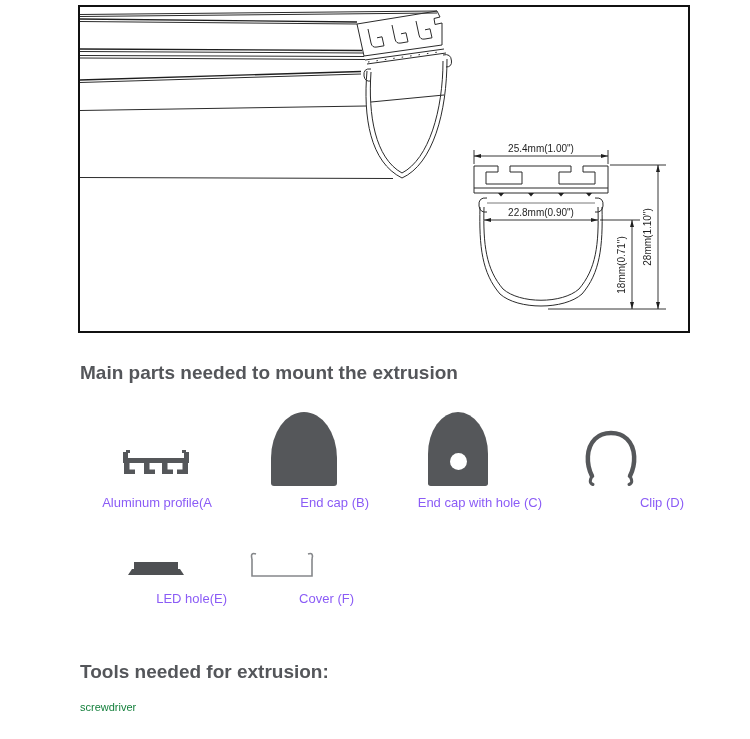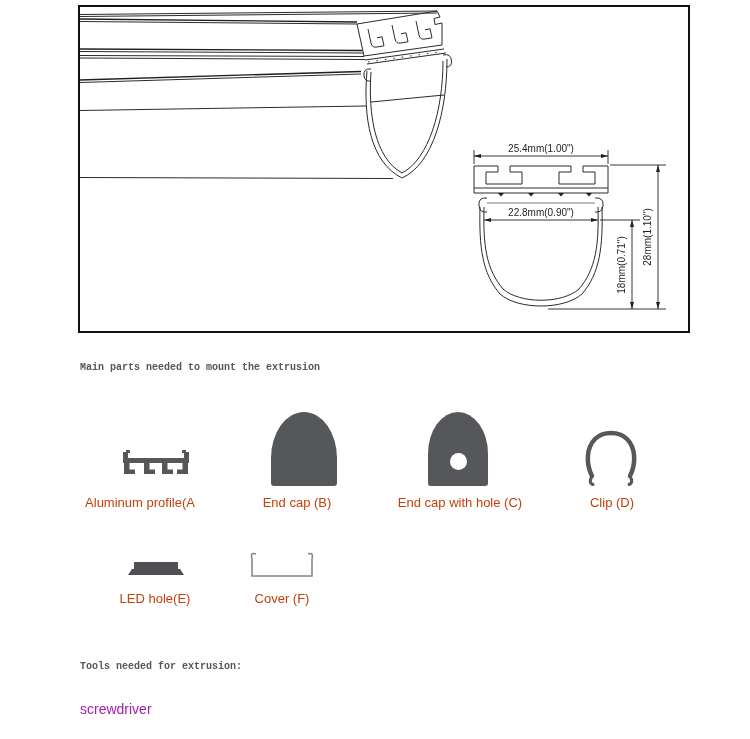--- a/index.html
+++ b/index.html
@@ -7,26 +7,26 @@
     width:750px;height:739px;position:relative;background:#ffffff;
     font-family:"Liberation Sans","DejaVu Sans",sans-serif;
     color:#1d1d1d;overflow:hidden;
   }
   .abs{position:absolute;}
   .drawing-box{
     left:78px;top:5px;width:608px;height:324px;
     border:2px solid #111;background:#fff;
   }
   .section-heading{
-    font-size:10px;font-weight:bold;color:#54565a;white-space:nowrap;font-family:Liberation Mono, monospace;
+    font-size:19px;font-weight:bold;color:#54565a;white-space:nowrap;
   }
   .part-label{
-    font-size:13px;color:#c2410c;text-align:center;white-space:nowrap;
+    font-size:13px;color:#8b5cf6;text-align:right;white-space:nowrap;margin-left:12px;
   }
-  .plain-text{font-size:14px;color:#a21caf;white-space:nowrap;}
+  .plain-text{font-size:11px;color:#15803d;white-space:nowrap;}
   .dome{
     background:#55575a;
     border-radius:33px 33px 3px 3px / 46px 46px 3px 3px;
   }
   .dome-hole{
     position:absolute;width:17px;height:17px;border-radius:50%;
     background:#ffffff;
   }
   svg text{
     font-family:"Liberation Sans","DejaVu Sans",sans-serif;

